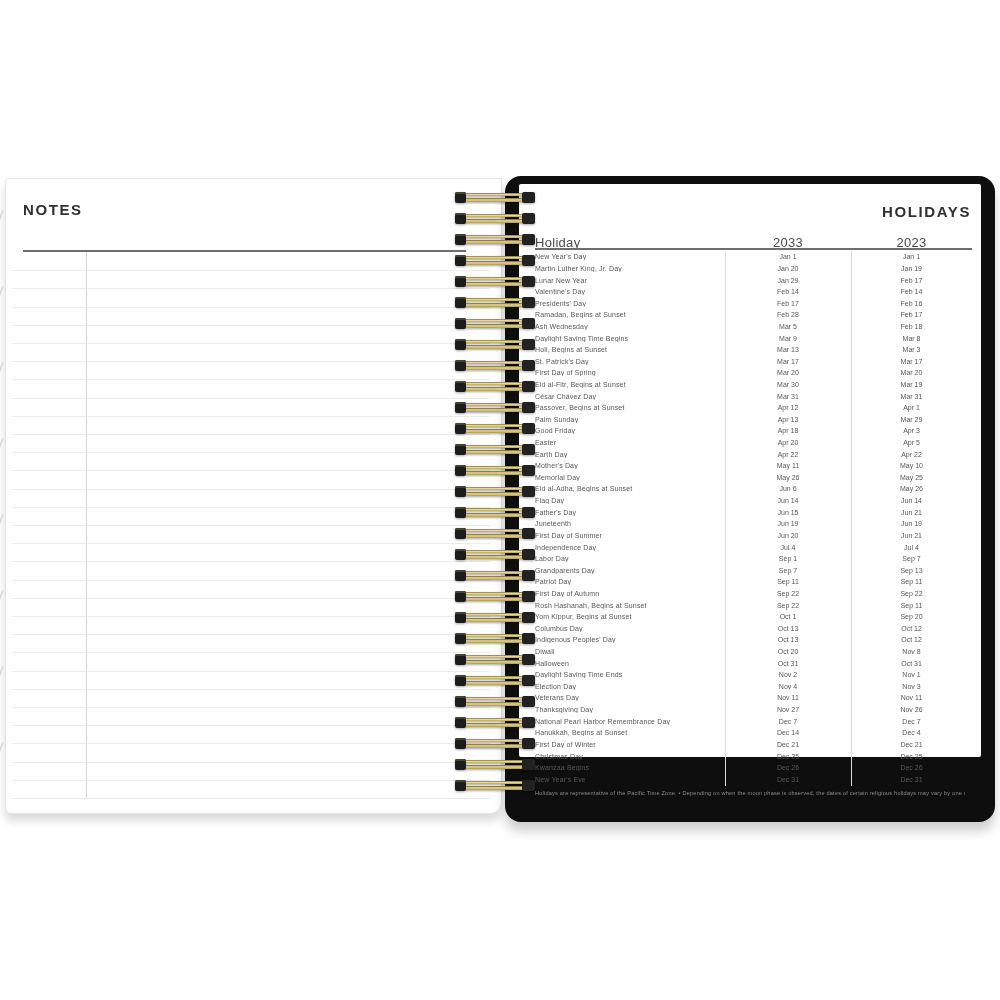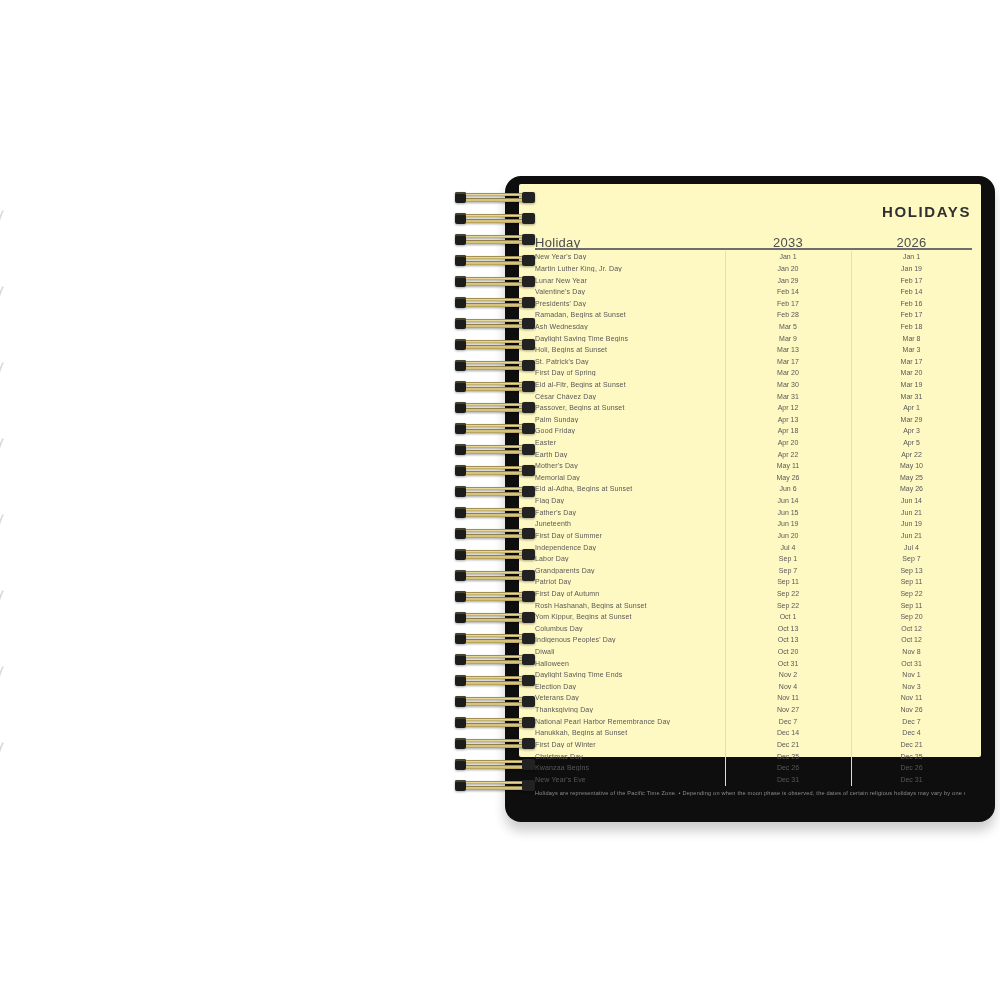--- a/index.html
+++ b/index.html
@@ -29,21 +29,21 @@
         border-radius:2px;
         filter:drop-shadow(0 1px 1px rgba(0,0,0,0.35));}
   .coil::before{content:"";position:absolute;left:-2px;top:-1px;width:11px;height:11px;
         background:#1c1c1c;border-radius:2px;box-shadow:inset 0 2px 0 #4a4231;}
   .coil::after{content:"";position:absolute;right:-2px;top:-1px;width:13px;height:11px;
         background:#222222;border-radius:2px;box-shadow:inset 0 -2px 0 #46403０;}
 
   
   .cover{position:absolute;left:505px;top:176px;width:490px;height:646px;background:#0e0e0e;
          border-radius:16px;box-shadow:0 9px 12px rgba(0,0,0,0.20);}
-  .right-page{position:absolute;left:14px;top:8px;width:462px;height:573px;background:#fef9c3;
+  .right-page{position:absolute;left:14px;top:8px;width:462px;height:573px;background:#ffffff;
          border-radius:2px;}
   .hol-title{position:absolute;top:19px;right:10px;font-size:15px;font-weight:700;
          letter-spacing:1.6px;color:#303030;}
   .thead{position:absolute;top:51px;left:16px;width:437px;display:flex;
          font-size:13px;color:#4c4c4c;letter-spacing:0.3px;}
   .thead .h-name{width:190px;text-align:left;}
   .thead .h-y1{width:126px;text-align:center;}
   .thead .h-y2{width:121px;text-align:center;}
   .thead-rule{position:absolute;top:64px;left:16px;width:437px;height:2px;background:#6e6e6e;}
   .tbody{position:absolute;top:67px;left:16px;width:437px;}
@@ -54,38 +54,44 @@
   .vdiv{position:absolute;top:67px;width:1px;height:535px;background:#dcdcdc;}
   .vdiv.v1{left:206px;} .vdiv.v2{left:332px;}
   .footnote{position:absolute;top:606px;left:16px;width:430px;font-size:5.6px;color:#8c8c8c;
          letter-spacing:0.2px;white-space:nowrap;overflow:hidden;}
 </style>
 </head>
 <body>
 
 <div class="canvas">
 
+  <div class="left-page">
+    <div class="notes-title">NOTES</div>
+    <div class="notes-headline"></div>
+    <div class="notes-vline"></div>
+    <div class="notes-rules"></div>
+  </div>
   <div id="curls">
       <div class="page-curl" style="left: -6px; top: 205px;"></div>
       <div class="page-curl" style="left: -6px; top: 281px;"></div>
       <div class="page-curl" style="left: -6px; top: 357px;"></div>
       <div class="page-curl" style="left: -6px; top: 433px;"></div>
       <div class="page-curl" style="left: -6px; top: 509px;"></div>
       <div class="page-curl" style="left: -6px; top: 585px;"></div>
       <div class="page-curl" style="left: -6px; top: 661px;"></div>
       <div class="page-curl" style="left: -6px; top: 737px;"></div>
     </div>
 
   <div class="cover">
     <div class="right-page">
       <div class="hol-title">HOLIDAYS</div>
       <div class="thead">
         <span class="h-name">Holiday</span>
         <span class="h-y1">2033</span>
-        <span class="h-y2">2026</span>
+        <span class="h-y2">2023</span>
       </div>
       <div class="thead-rule"></div>
       <div class="vdiv v1"></div>
       <div class="vdiv v2"></div>
       <div class="tbody" id="rows">
           <div class="trow">
             <span class="c-name">New Year's Day</span>
             <span class="c-d1">Jan 1</span>
             <span class="c-d2">Jan 1</span>
           </div>

